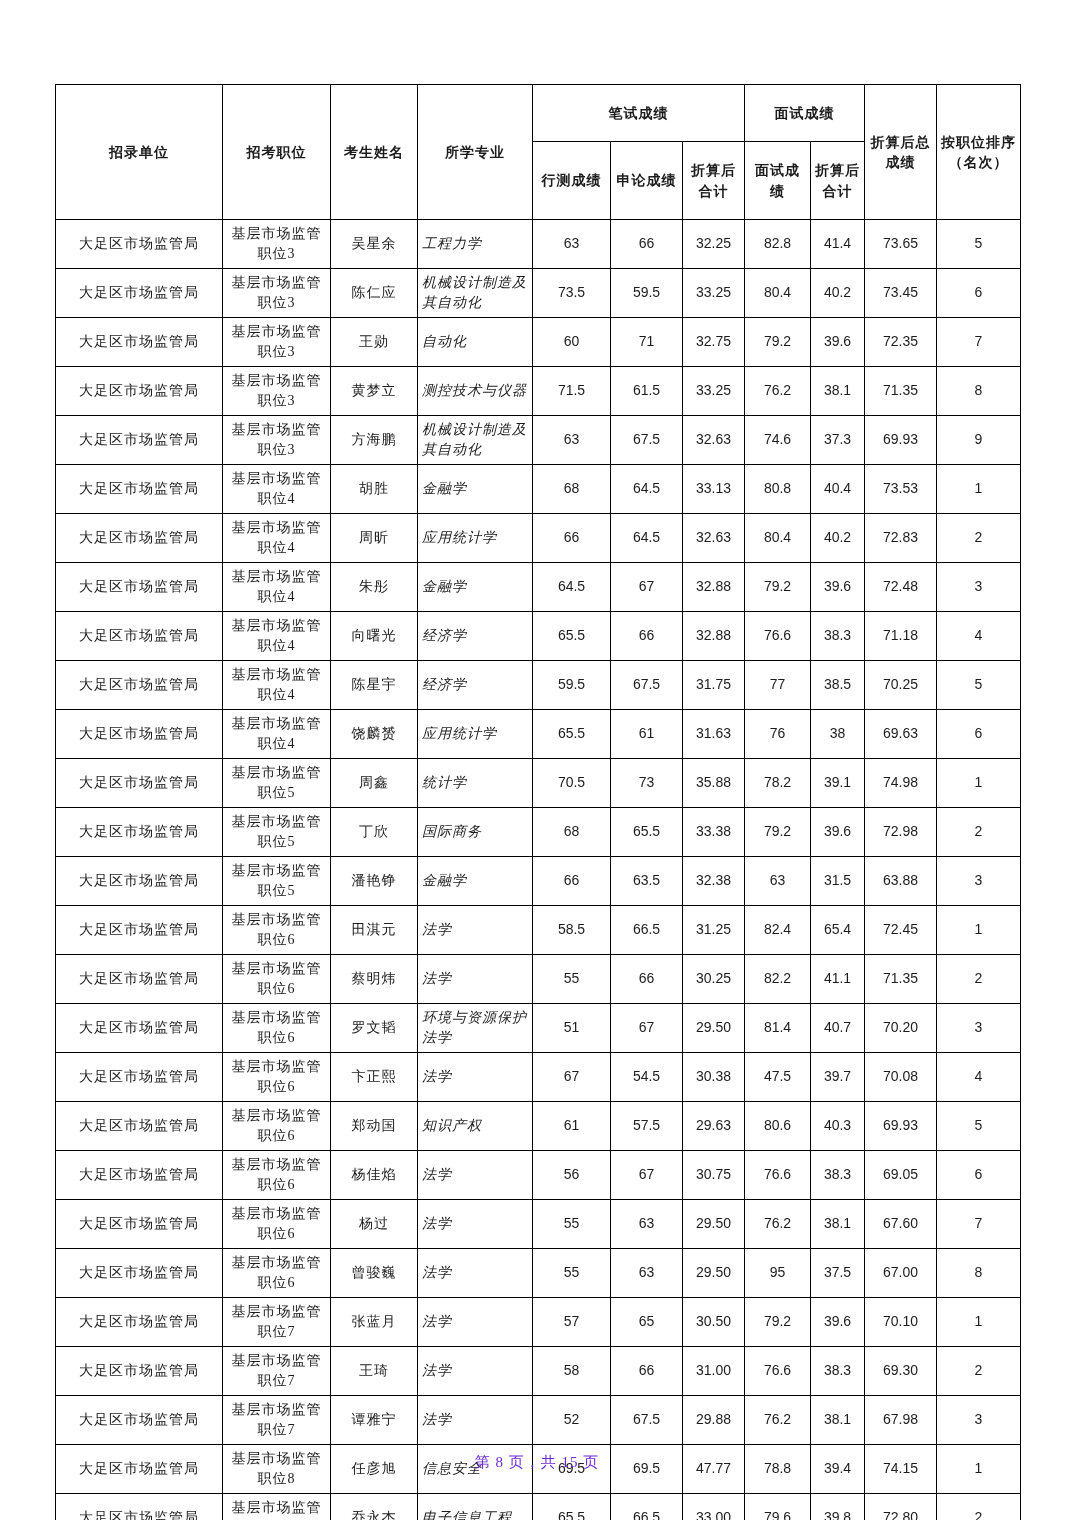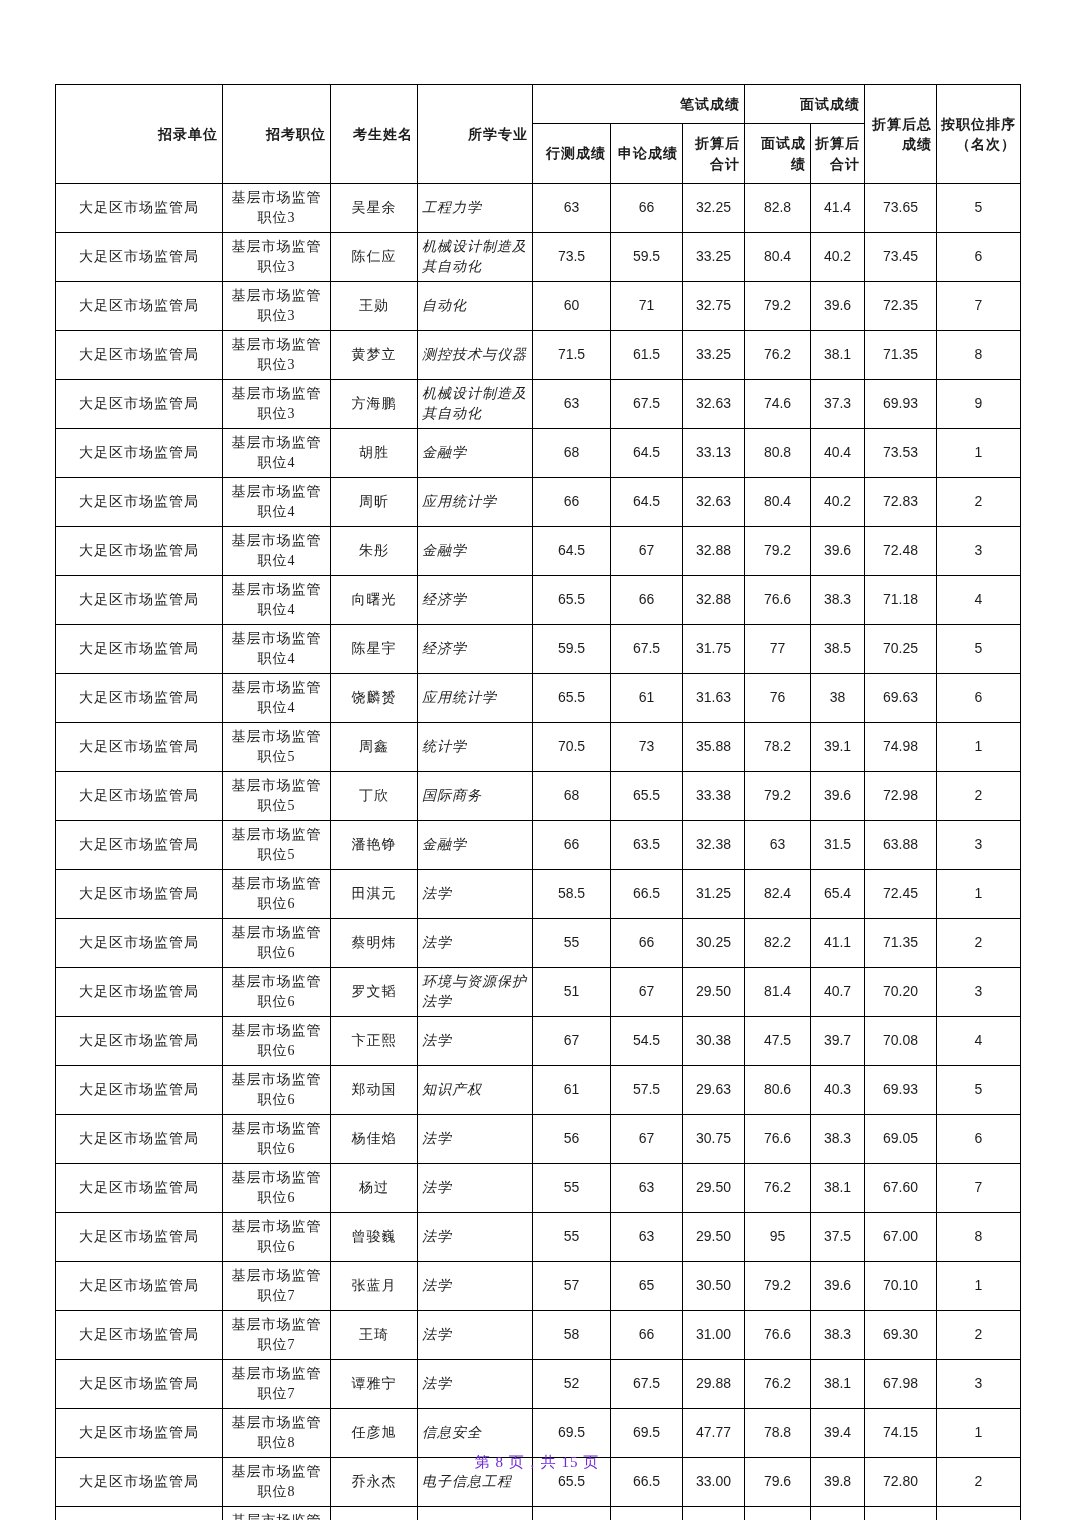--- a/index.html
+++ b/index.html
@@ -12,21 +12,21 @@
   table.score-table {
     position:absolute; left:55px; top:84px;
     border-collapse:collapse; table-layout:fixed;
   }
   .score-table th, .score-table td {
     border:1px solid #000000;
     overflow:hidden;
   }
   .score-table th {
     font-size:14px; font-weight:bold; letter-spacing:1px;
-    text-align:right; vertical-align:middle; padding:9px 4px;
+    text-align:center; vertical-align:middle; padding:18px 4px;
     line-height:1.45;
   }
   .score-table thead tr.group-row { height:33px; }
   .score-table thead tr.sub-row  { height:55px; }
   .score-table td {
     font-size:14px; height:44px; padding:2px 4px;
     text-align:center; vertical-align:middle; line-height:1.4;
   }
   .cn { font-family:"Liberation Serif", serif; letter-spacing:1px; }
   .num { font-family:"Liberation Sans", sans-serif; letter-spacing:0; }

